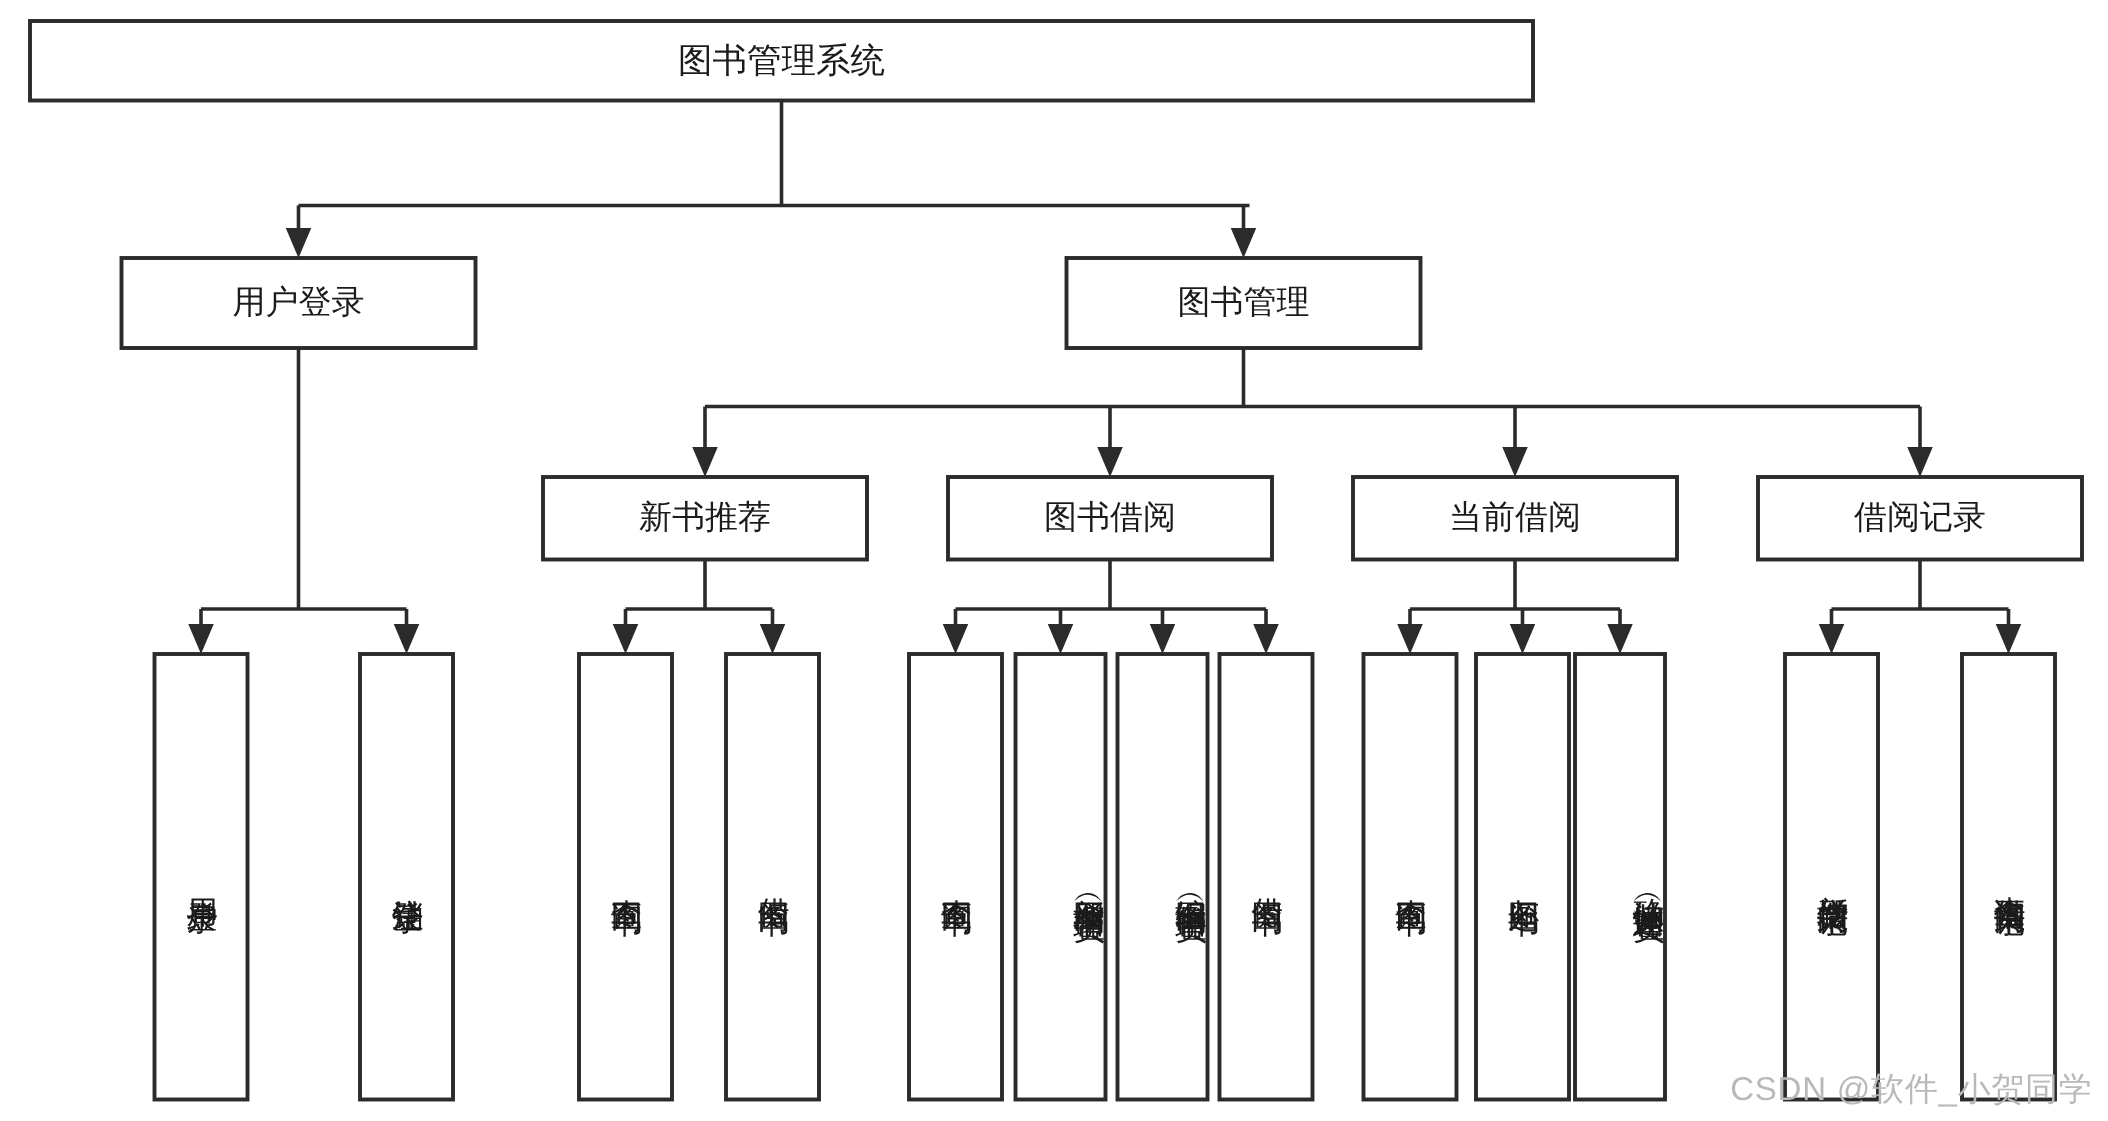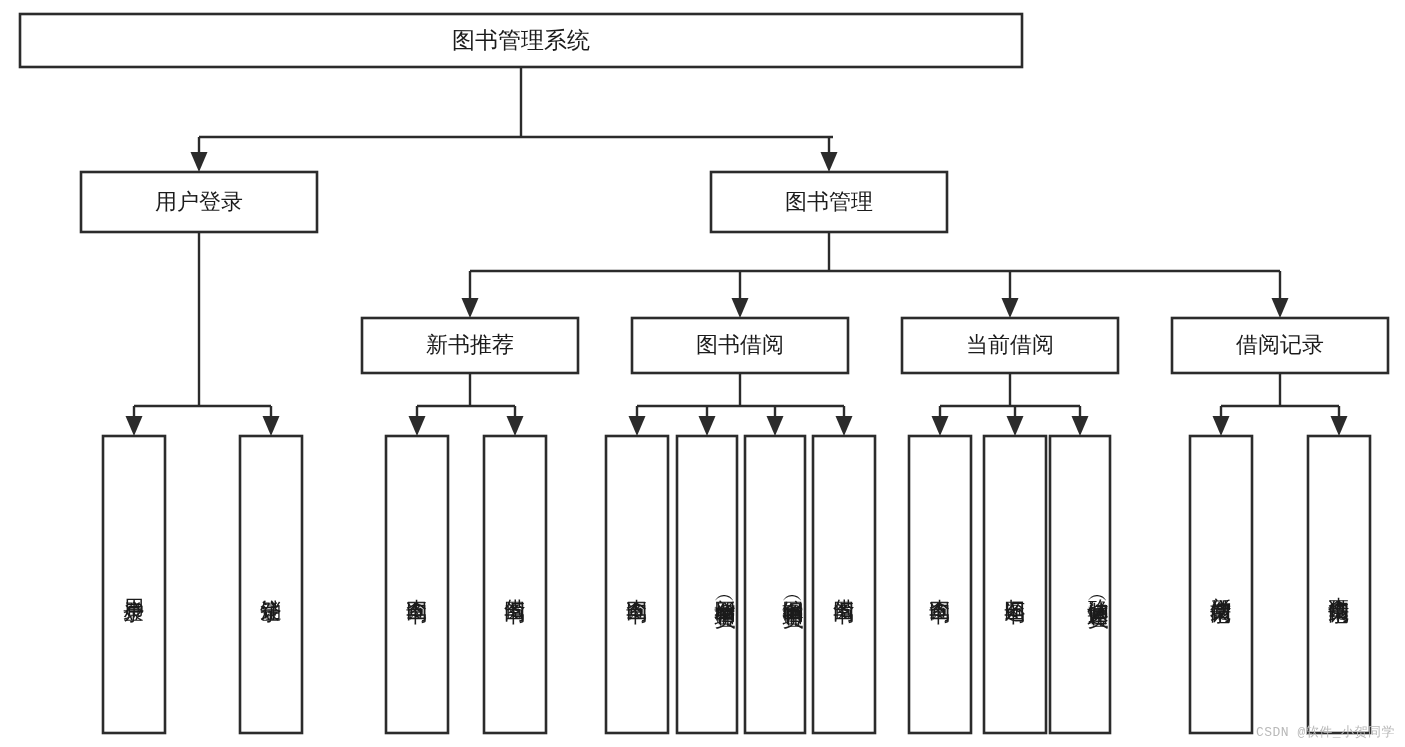--- a/index.html
+++ b/index.html
@@ -55,22 +55,22 @@
     line-height: 1.12;
     letter-spacing: 1.5px;
     color: #1b1b1b;
     white-space: nowrap;
     pointer-events: none;
   }
   #watermark {
     position: absolute;
     right: 10px;
     bottom: 6px;
-    font-family: Liberation Mono, monospace;
-    font-size: 13px;
+    font-family: Liberation Sans, sans-serif;
+    font-size: 22px;
     color: #b9b9b9;
     letter-spacing: 0.5px;
     white-space: nowrap;
     margin-top: 45px;
   }
 </style>
 </head>
 <body>
 
 <svg id="diagram" viewBox="0 0 1405 747">

